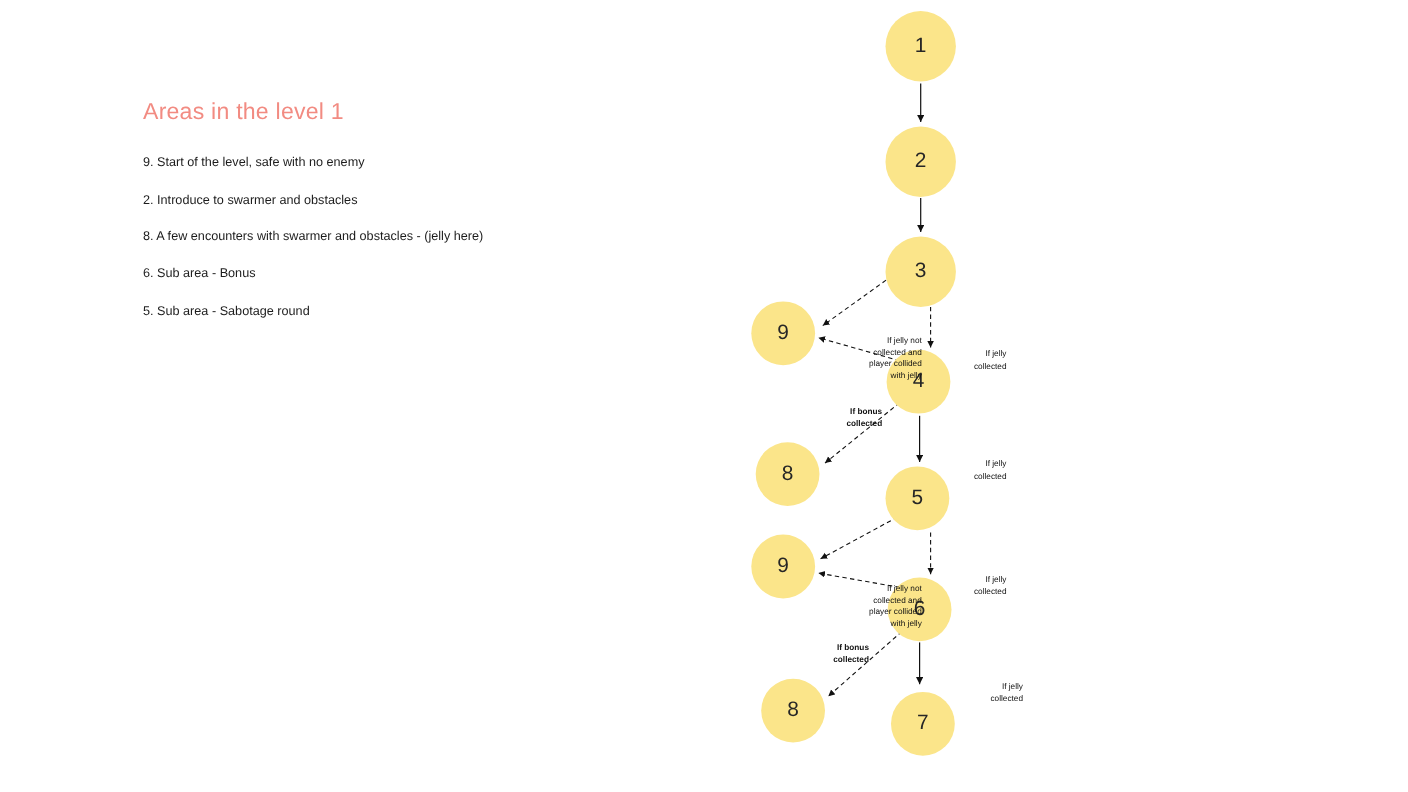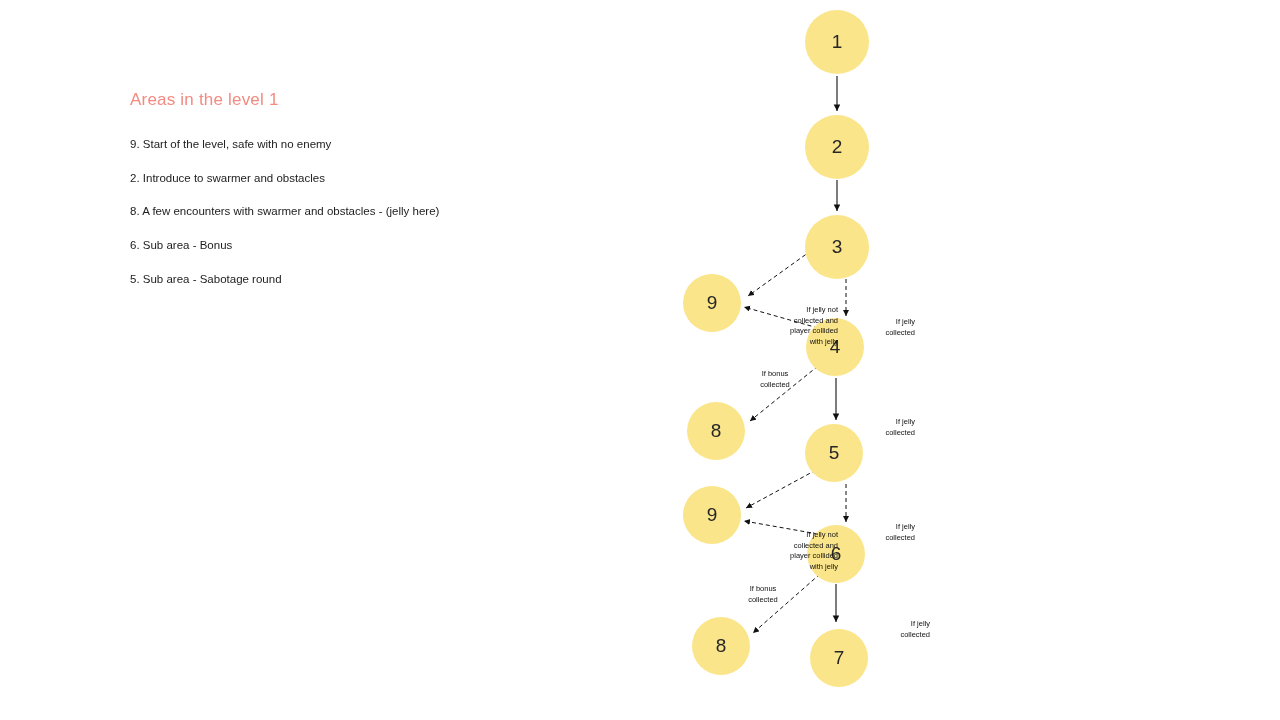--- a/index.html
+++ b/index.html
@@ -17,21 +17,21 @@
   }
 
   
   #left-panel {
     position: absolute;
     left: 130px;
     top: 90px;
     width: 400px;
   }
   #panel-title {
-    font-size: 17px;
+    font-size: 21px;
     color: #f28b82;
     margin: 0 0 26px 0;
     font-weight: normal;
     letter-spacing: 0.2px;
   }
   .area-item {
     font-size: 11.5px;
     line-height: 1.45;
     margin-bottom: 17px;
     color: #1c1c1c;
@@ -63,21 +63,21 @@
     font-family: "Liberation Sans", sans-serif;
   }
   .edge-label {
     position: absolute;
     font-size: 7.5px;
     line-height: 1.4;
     color: #111;
     font-family: "Liberation Sans", sans-serif;
     white-space: pre-line;
   }
-  .lbl-center { text-align: center; }
+  .lbl-center { text-align: right; font-weight: bold; }
   .lbl-left { text-align: right; margin-top: 32px; }
 </style>
 </head>
 <body>
 
 <div id="left-panel">
   <h1 id="panel-title">Areas in the level 1</h1>
 
   <div class="area-item">9. Start of the level, safe with no enemy</div>
   <div class="area-item">2. Introduce to swarmer and obstacles</div>

